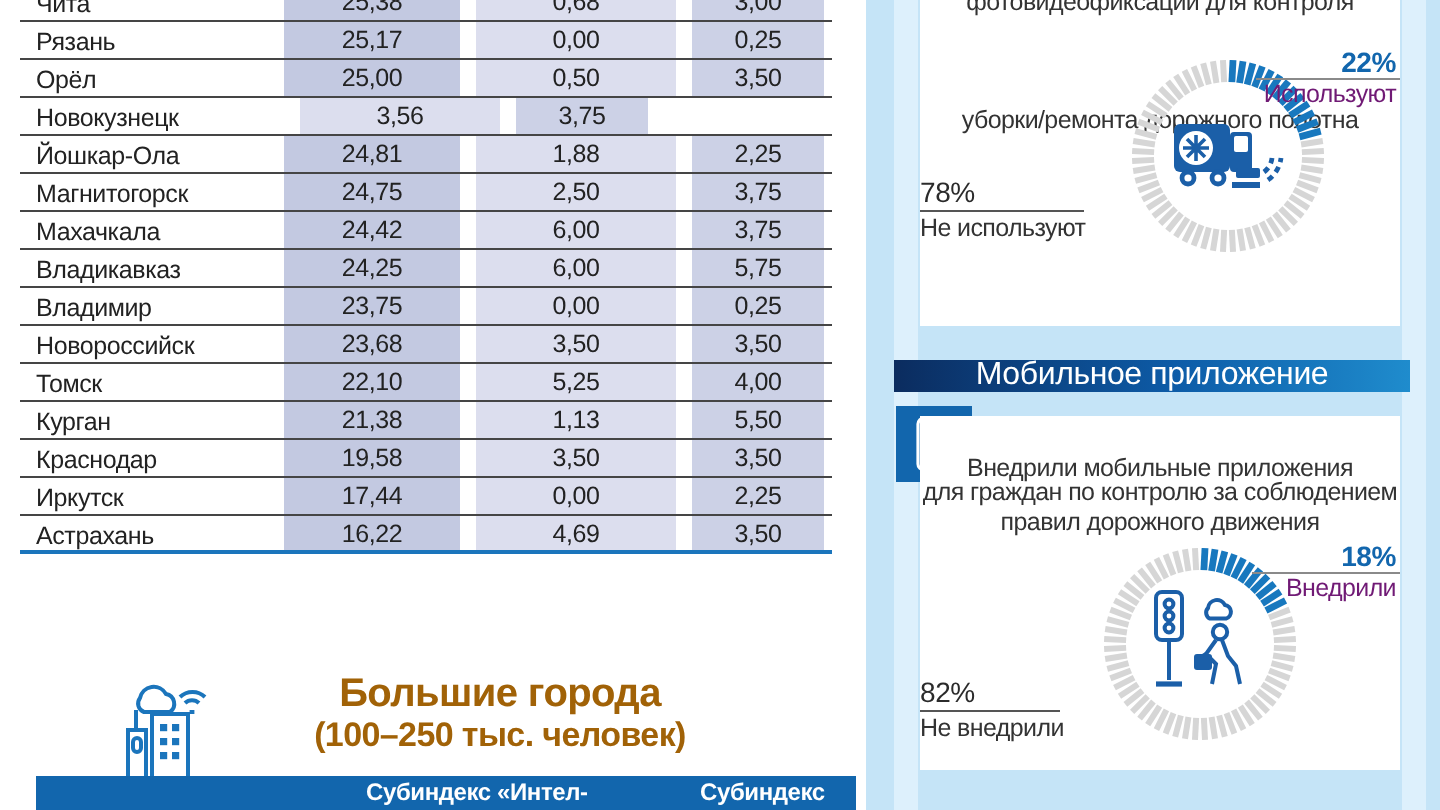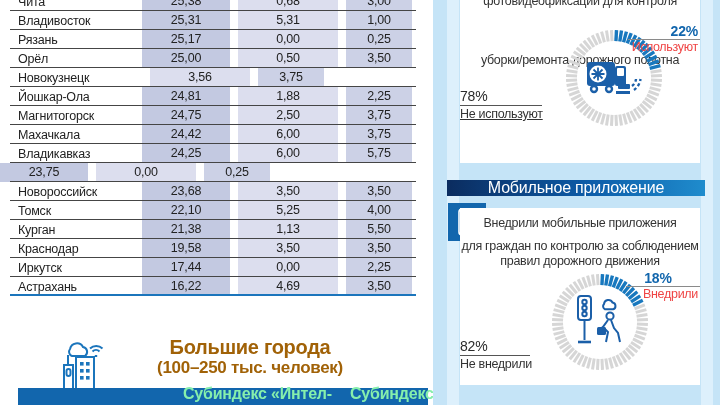--- a/index.html
+++ b/index.html
@@ -19,68 +19,59 @@
   .cell-v1{width:88px;background:#c3c9e1;}
   .gap1{width:8px;}
   .cell-v2{width:100px;background:#dcdeee;}
   .gap2{width:8px;}
   .cell-v3{width:66px;background:#ccd1e6;}
   
   .footer-title{position:absolute;left:120px;top:336px;width:260px;text-align:center;color:#a16207;font-weight:bold;}
   .footer-title .t1{font-size:20px;line-height:22px;letter-spacing:-0.3px;}
   .footer-title .t2{font-size:17px;line-height:20px;letter-spacing:-0.3px;}
   .footer-bar{position:absolute;left:18px;top:388px;width:410px;height:17px;background:#1266ad;}
-  .footer-bar .h{position:absolute;bottom:2px;color:#86efac;font-weight:bold;font-size:16px;letter-spacing:-0.2px;white-space:nowrap;}
+  .footer-bar .h{position:absolute;bottom:2px;color:#ffffff;font-weight:bold;font-size:12px;letter-spacing:-0.2px;white-space:nowrap;}
   .footer-bar .h1{left:165px;}
   .footer-bar .h2{left:332px;}
   .city-icon{position:absolute;left:56px;top:341px;}
   
   .panel{position:absolute;left:433px;top:0;width:287px;height:405px;background:#c5e4f7;}
   .panel .strip-l{position:absolute;left:14px;top:0;width:12px;height:405px;background:#ddf0fc;}
   .panel .strip-r{position:absolute;left:268px;top:0;width:12px;height:405px;background:#ddf0fc;}
   .card{position:absolute;background:#ffffff;}
   .card1{left:27px;top:-50px;width:240px;height:213px;}
   .card2{left:27px;top:208px;width:240px;height:177px;}
   .card-text{position:absolute;width:240px;text-align:center;color:#333;font-size:12.5px;line-height:14.5px;letter-spacing:-0.3px;}
   .sec-header{position:absolute;left:14px;top:180px;width:258px;height:16px;
     background:linear-gradient(90deg,#0b2c5f 0%,#0d5ca8 55%,#1f8ccd 100%);
     color:#fff;font-size:16px;line-height:16px;text-align:center;letter-spacing:-0.2px;}
   .donut-wrap{position:absolute;width:96px;height:96px;}
   .donut-wrap svg{position:absolute;left:0;top:0;}
   .donut-icon{position:absolute;}
   .pct-main{position:absolute;text-align:right;font-weight:bold;font-size:14px;color:#1266ad;letter-spacing:-0.2px;}
-  .pct-sub{position:absolute;text-align:right;font-size:12.5px;color:#ef4444;letter-spacing:-0.3px;}
+  .pct-sub{position:absolute;text-align:right;font-size:12.5px;color:#701a75;letter-spacing:-0.3px;}
   .pct-rest{position:absolute;font-weight:normal;font-size:14px;color:#2b2b2b;letter-spacing:-0.2px;}
   .pct-rest-sub{position:absolute;font-size:12.5px;color:#333;letter-spacing:-0.3px;}
   .leader{position:absolute;height:1px;background:#8a8a8a;}
   .badge{position:absolute;width:38px;height:38px;background:#1266ad;display:flex;align-items:center;justify-content:center;}
 </style>
 </head>
 <body>
 
 <div class="idx-table" id="idx-table">
     <div class="idx-row">
       <div class="cell-city">Чита</div>
       <div class="cell-v cell-v1">25,38</div>
       <div class="gap1"></div>
       <div class="cell-v cell-v2">0,68</div>
       <div class="gap2"></div>
       <div class="cell-v cell-v3">3,00</div>
       <div class="sep"></div>
     </div>
     <div class="idx-row">
-      <div class="cell-city">Владивосток</div>
-      <div class="cell-v cell-v1">25,31</div>
-      <div class="gap1"></div>
-      <div class="cell-v cell-v2">5,31</div>
-      <div class="gap2"></div>
-      <div class="cell-v cell-v3">1,00</div>
-      <div class="sep"></div>
-    </div>
-    <div class="idx-row">
       <div class="cell-city">Рязань</div>
       <div class="cell-v cell-v1">25,17</div>
       <div class="gap1"></div>
       <div class="cell-v cell-v2">0,00</div>
       <div class="gap2"></div>
       <div class="cell-v cell-v3">0,25</div>
       <div class="sep"></div>
     </div>
     <div class="idx-row">
       <div class="cell-city">Орёл</div>
@@ -129,20 +120,21 @@
     <div class="idx-row">
       <div class="cell-city">Владикавказ</div>
       <div class="cell-v cell-v1">24,25</div>
       <div class="gap1"></div>
       <div class="cell-v cell-v2">6,00</div>
       <div class="gap2"></div>
       <div class="cell-v cell-v3">5,75</div>
       <div class="sep"></div>
     </div>
     <div class="idx-row">
+      <div class="cell-city">Владимир</div>
       <div class="cell-v cell-v1">23,75</div>
       <div class="gap1"></div>
       <div class="cell-v cell-v2">0,00</div>
       <div class="gap2"></div>
       <div class="cell-v cell-v3">0,25</div>
       <div class="sep"></div>
     </div>
     <div class="idx-row">
       <div class="cell-city">Новороссийск</div>
       <div class="cell-v cell-v1">23,68</div>
@@ -315,34 +307,34 @@
         </svg>
       </div>
     </div>
 
     <div class="leader" style="left:168px;top:89px;width:72px;"></div>
     <div class="pct-main" style="right:2px;top:73px;width:80px;padding-left:31px;">22%</div>
     <div class="pct-sub" style="right:2px;top:90px;width:110px;">Используют</div>
 
     <div class="pct-rest" style="left:0px;top:138px;">78%</div>
     <div class="leader" style="left:0px;top:155px;width:82px;background:#555;"></div>
-    <div class="pct-rest-sub" style="left:0px;top:157px;text-decoration:underline;">Не используют</div>
+    <div class="pct-rest-sub" style="left:0px;top:157px;">Не используют</div>
   </div>
 
   <div class="sec-header">Мобильное приложение</div>
 
   <div class="badge" style="left:15px;top:203px;">
     <svg width="26" height="30" viewBox="0 0 26 30" fill="none" stroke="#ffffff" stroke-width="1.6">
       <rect x="5" y="2" width="16" height="26" rx="3"></rect>
       <path d="M10.5 12 l-2.5 3 2.5 3 M15.5 12 l2.5 3 -2.5 3 M13.8 11.5 l-1.6 7.5" stroke-width="1.2"></path>
       <path d="M10 25.5 h6" stroke-width="1.2"></path>
     </svg>
   </div>
   <div class="card card2">
-    <div class="card-text" style="top:8px;">Внедрили мобильные приложения</div>
+    <div class="card-text" style="top:19px;">Внедрили мобильные приложения</div>
     <div class="card-text" style="top:46px;">правил дорожного движения</div>
     <div class="card-text" style="top:31px;">для граждан по контролю за соблюдением</div>
 
     <div class="donut-wrap" style="left:92px;top:66px;">
       <svg width="96" height="96" viewBox="0 0 96 96">
           <line x1="49.936430380988924" y1="11.050707214080767" x2="50.512125899661314" y2="0.06578233178045423" stroke="#1878be" stroke-width="3.4"></line>
           <line x1="53.78807520648854" y1="11.455531397979904" x2="55.50885432193108" y2="0.590959651433387" stroke="#1878be" stroke-width="3.4"></line>
           <line x1="57.57630466879327" y1="12.260744427304473" x2="60.423314164920995" y2="1.6355603381247192" stroke="#1878be" stroke-width="3.4"></line>
           <line x1="61.259614133176115" y1="13.457524219603535" x2="65.20166157817442" y2="3.1881395281343146" stroke="#1878be" stroke-width="3.4"></line>
           <line x1="64.79764849036323" y1="15.032758605030395" x2="69.79154398749824" y2="5.231686838958346" stroke="#1878be" stroke-width="3.4"></line>
@@ -414,20 +406,20 @@
           <circle cx="36" cy="22" r="3.6"></circle>
           <path d="M34 26 l-5 7 5 5 -2 10"></path>
           <path d="M37 26 l3 8 4 5 2 9"></path>
           <path d="M29 33 l-5 3"></path>
           <rect x="23" y="33" width="9" height="8" rx="1.5" fill="#1b5fa8" stroke="none"></rect>
         </svg>
       </div>
     </div>
 
     <div class="leader" style="left:166px;top:78px;width:74px;"></div>
-    <div class="pct-main" style="right:2px;top:62px;width:80px;text-align:center;">18%</div>
+    <div class="pct-main" style="right:2px;top:62px;width:80px;">18%</div>
     <div class="pct-sub" style="right:2px;top:79px;width:110px;">Внедрили</div>
 
     <div class="pct-rest" style="left:0px;top:130px;">82%</div>
     <div class="leader" style="left:0px;top:147px;width:70px;background:#555;"></div>
     <div class="pct-rest-sub" style="left:0px;top:149px;">Не внедрили</div>
   </div>
 </div>
 
 </body></html>

